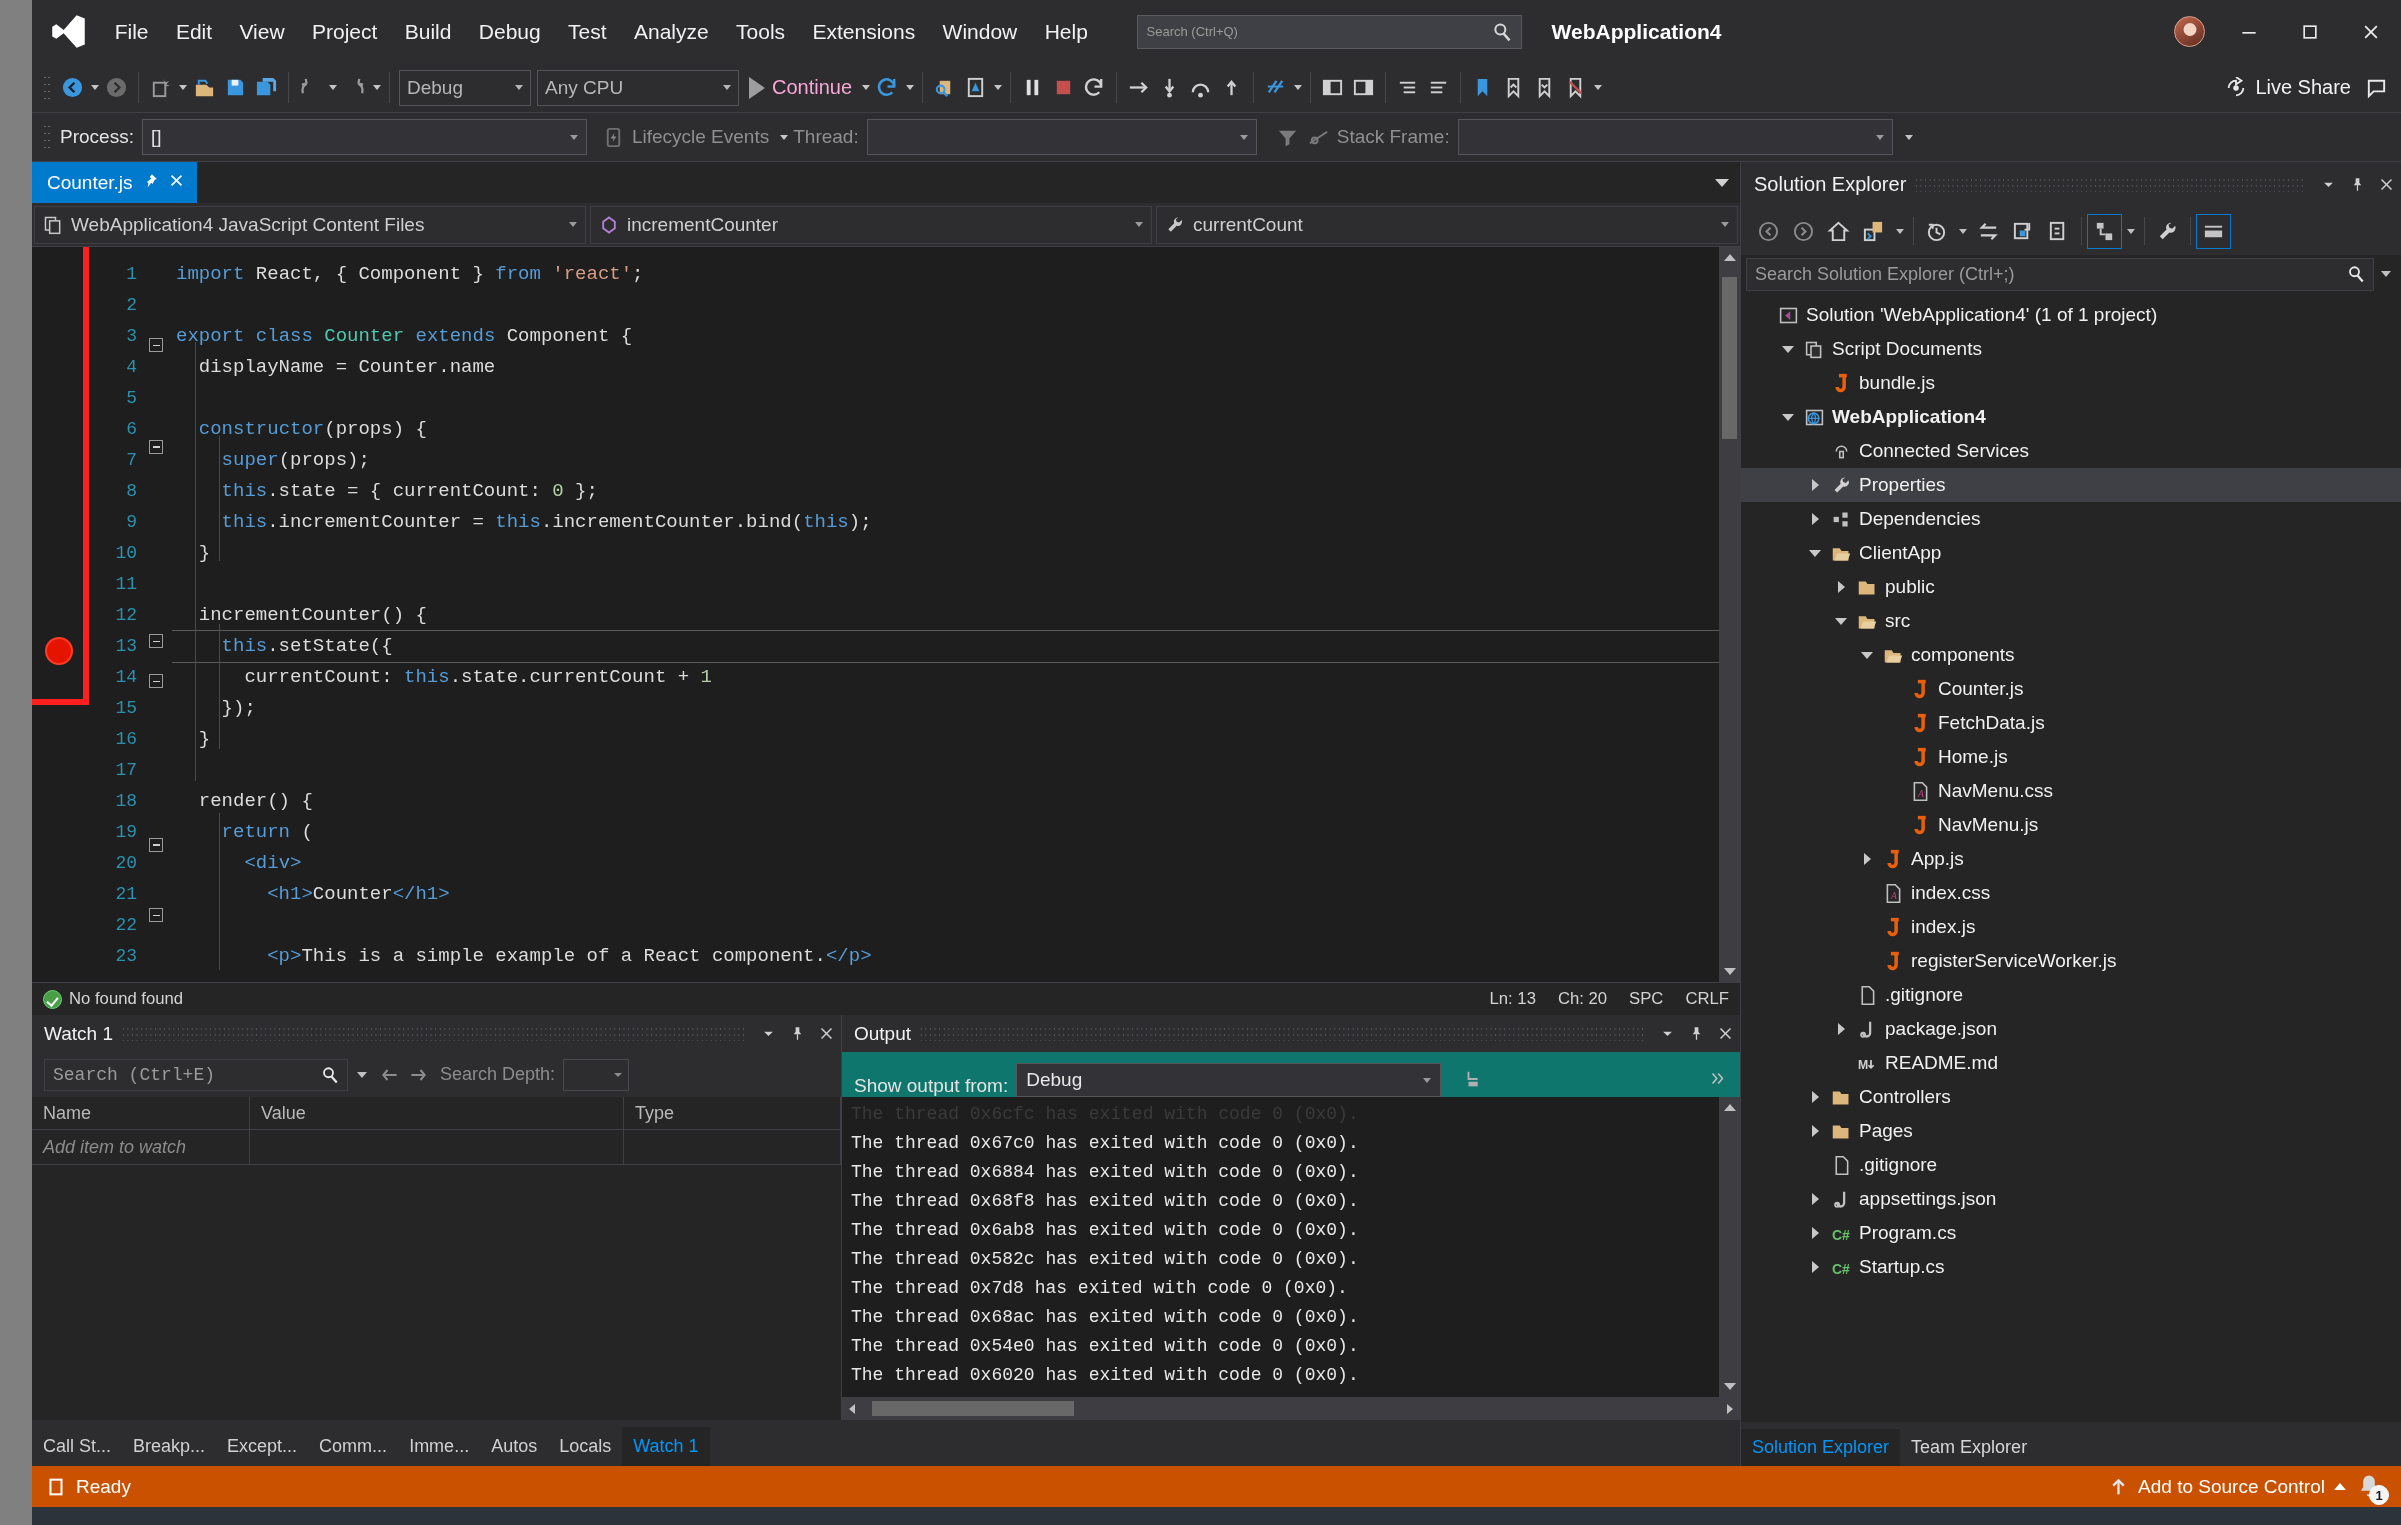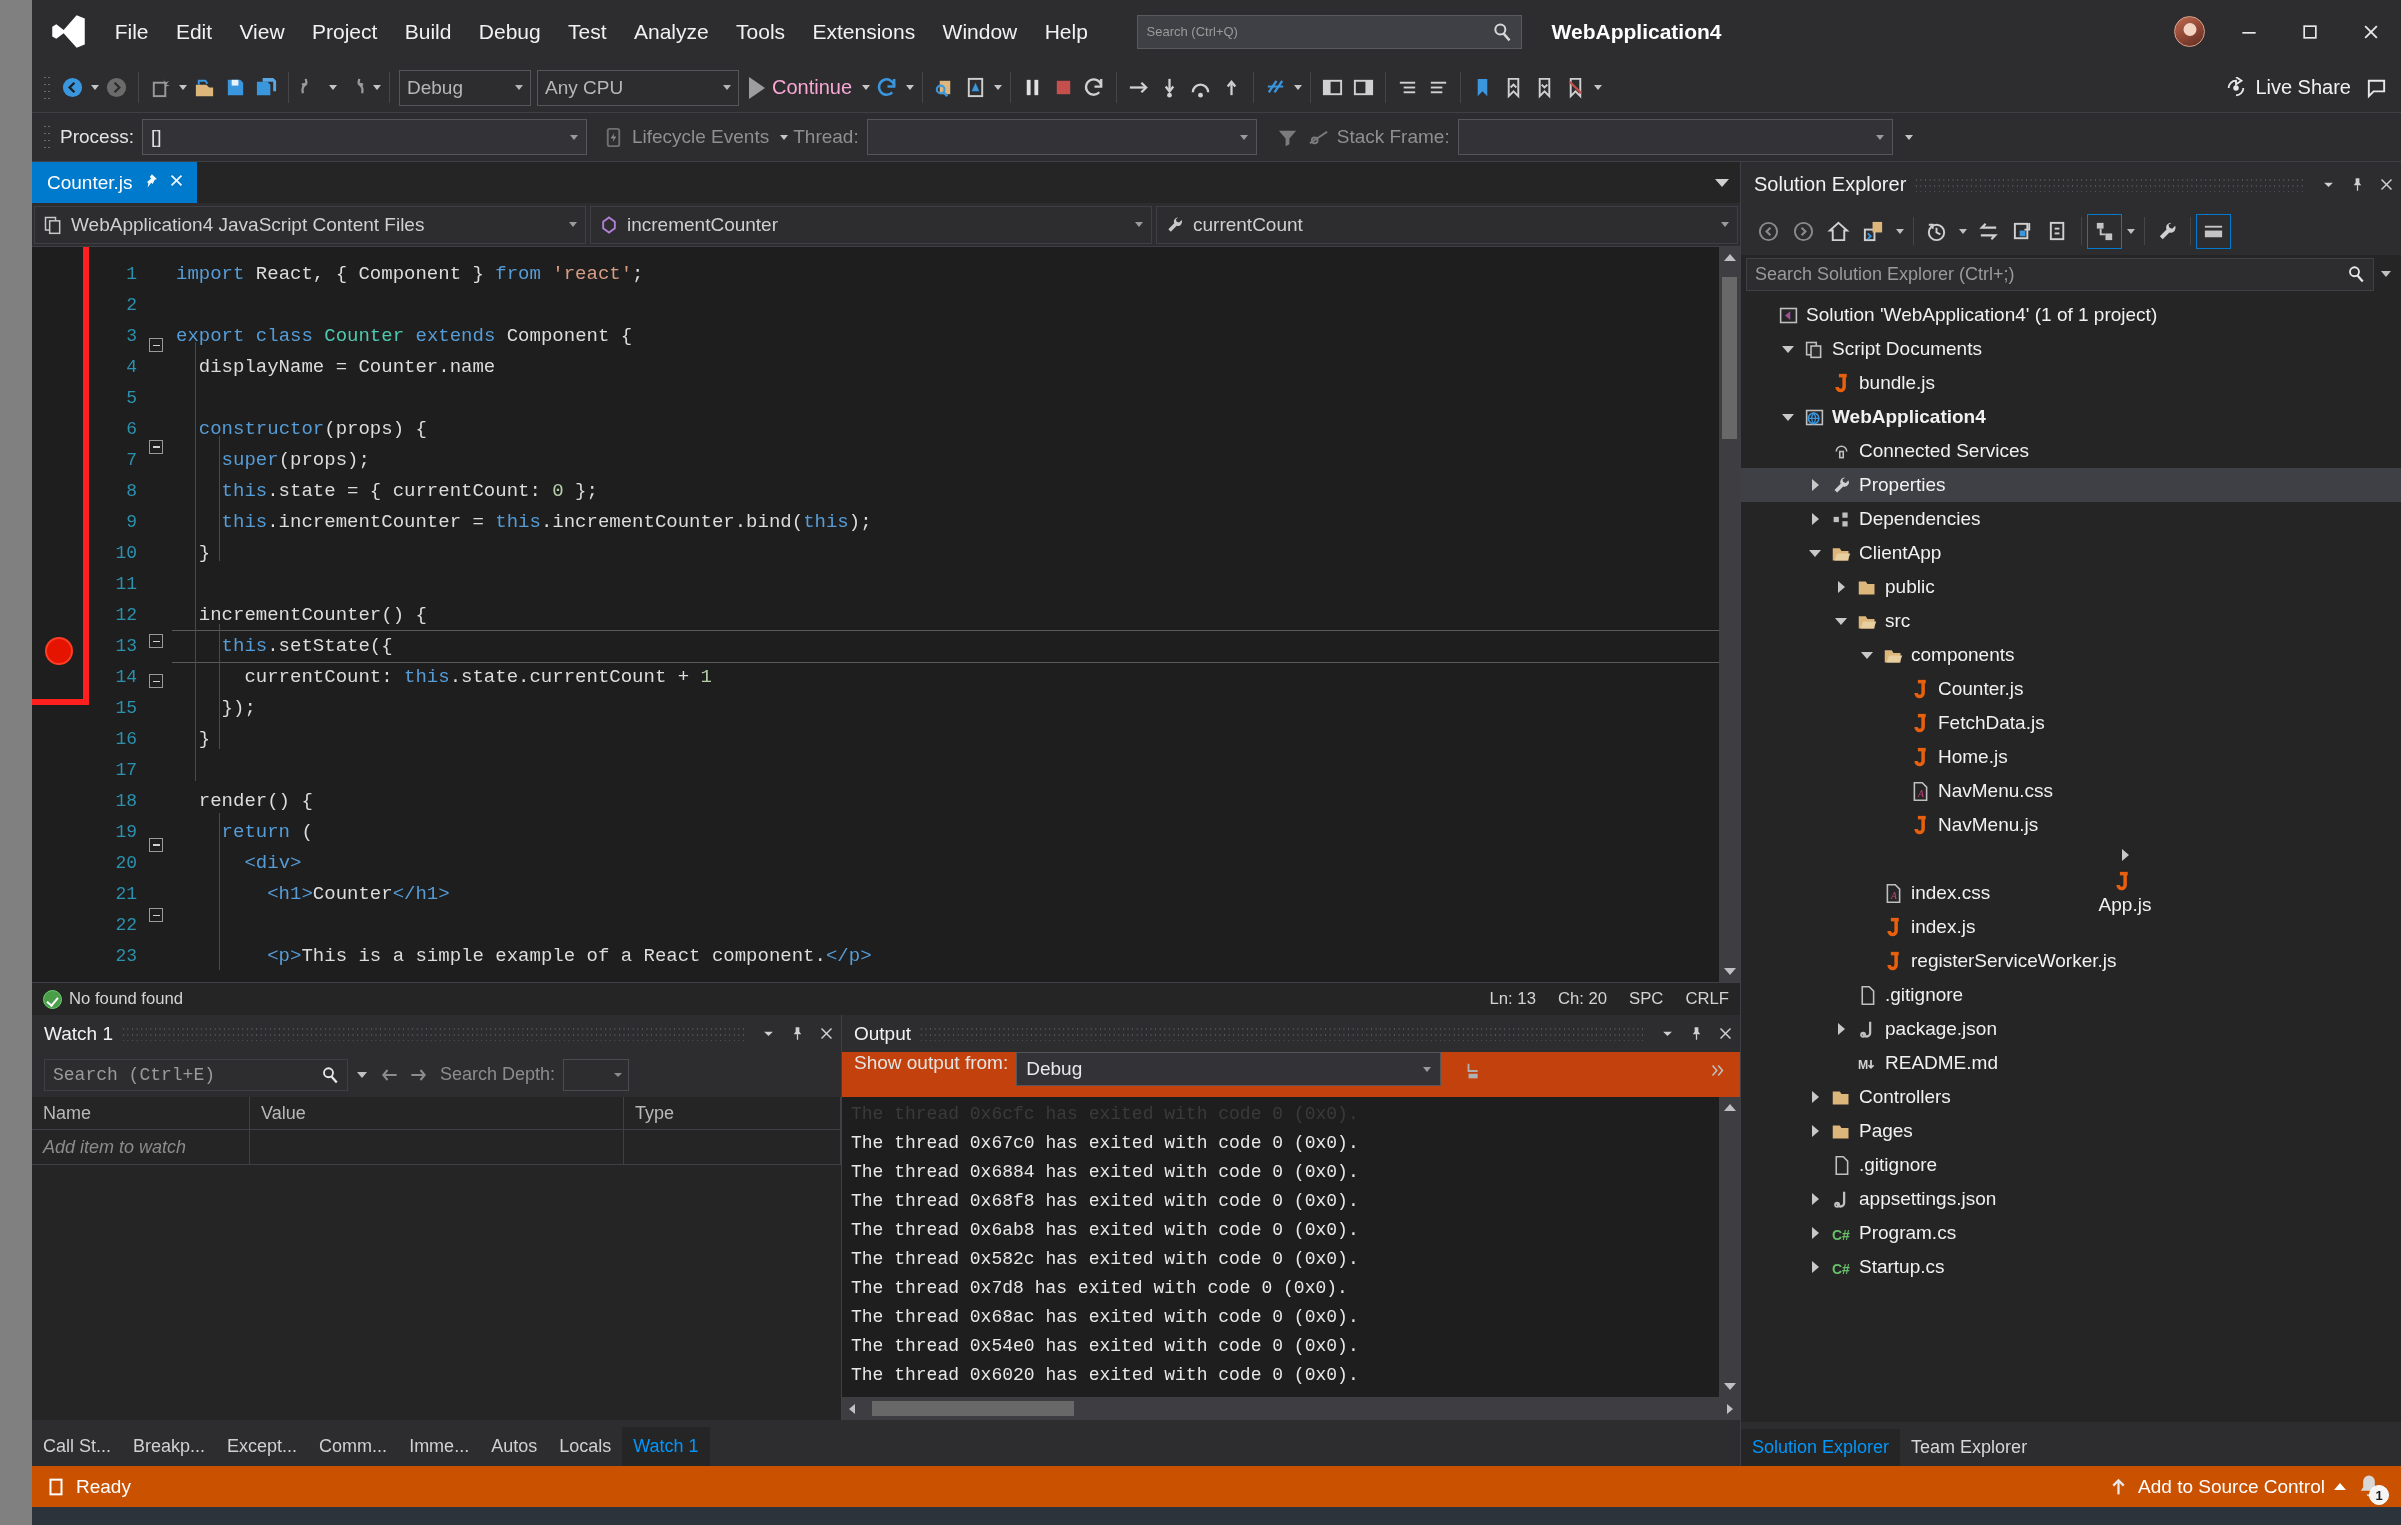--- a/index.html
+++ b/index.html
@@ -211,21 +211,21 @@
   .wsearch input::placeholder{color:#9a9a9a;}
   .wt-icon { width:28px;height:32px;display:flex;align-items:center;justify-content:center;}
   .wt-label { font-size:18px; color:#8c8c8c; margin:0 8px; white-space:nowrap;}
   .depthbox { width:66px;height:32px;border:1px solid #4a4a4e;background:#2d2d30;display:flex;align-items:center;justify-content:flex-end;padding-right:6px;}
   .depthbox .dn{width:0;height:0;border-left:4px solid transparent;border-right:4px solid transparent;border-top:4.6px solid #8c8c8c;}
   .grid-head { height:33px; flex:0 0 33px; display:flex; background:#252526; border-bottom:0.5px solid #3f3f46;}
   .gh { padding:0 11px; line-height:33px; font-size:18px; color:#b8b8b8; border-right:0.5px solid #3f3f46;}
   .grid-body { flex:1; background:#252526; position:relative; }
   .grid-row { height:35px; display:flex; border-bottom:0.5px solid #3f3f46;}
   .gc { border-right:0.5px solid #3f3f46; line-height:35px; padding:0 11px; font-size:18px; color:#8c8c8c; font-style:italic;}
-  .output-toolbar { height:45px; flex:0 0 45px; display:flex; align-items:flex-start; background:#c2410c; padding-left:12px;}
+  .output-toolbar { height:45px; flex:0 0 45px; display:flex; align-items:flex-end; background:#0f766e; padding-left:12px;}
   .out-combo {
     height:34px; width:425px; background:#333337; border:1px solid #55555a;
     display:flex; align-items:center; padding:0 9px; font-size:19px; color:#e8e8e8; margin-left:8px;
   }
   .out-combo .dn{width:0;height:0;border-left:4.6px solid transparent;border-right:4.6px solid transparent;border-top:5px solid #9a9a9a;margin-left:auto;}
   .out-body { flex:1; background:#1e1e1e; display:flex; min-height:0; }
   .out-lines { flex:1; overflow:hidden; padding:3px 0 0 9px; }
   .ol {
     font-family:"Liberation Mono",monospace; font-size:18px; color:#e8e8e8;
     line-height:29px; white-space:pre;
@@ -1204,21 +1204,21 @@
           <div class="tr" style="padding-left: 140px;">
             <span class="tw"></span>
             <span class="ticon">
               <svg viewBox="0 0 24 24">
                 <path d="M15 3v13a4 4 0 0 1-8 0" fill="none" stroke="#e8600d" stroke-width="4"></path>
                 <line x1="9" y1="3" x2="18" y2="3" stroke="#e8600d" stroke-width="4"></line>
               </svg>
             </span>
             <span>NavMenu.js</span>
           </div>
-          <div class="tr" style="padding-left: 113px; flex-direction: column;">
+          <div class="tr" style="padding-left: 113px;">
             <span class="tw">
               <span class="tri-right"></span>
             </span>
             <span class="ticon">
               <svg viewBox="0 0 24 24">
                 <path d="M15 3v13a4 4 0 0 1-8 0" fill="none" stroke="#e8600d" stroke-width="4"></path>
                 <line x1="9" y1="3" x2="18" y2="3" stroke="#e8600d" stroke-width="4"></line>
               </svg>
             </span>
             <span>App.js</span>

